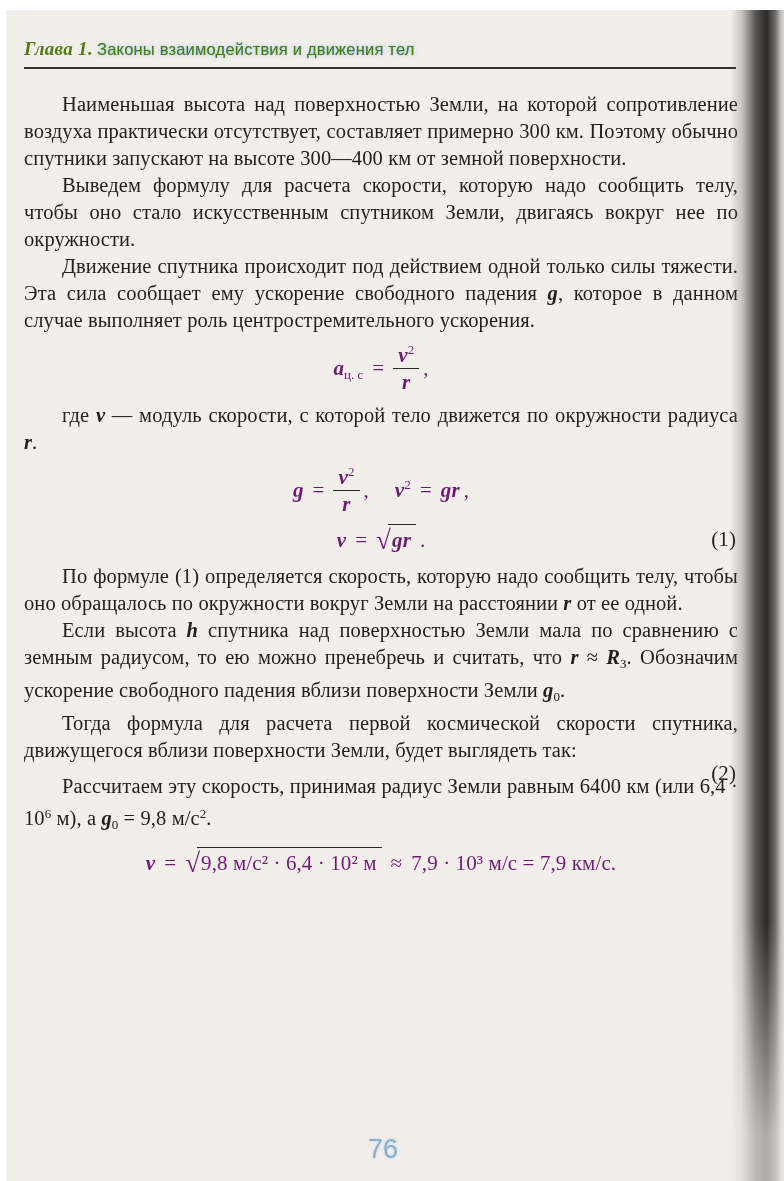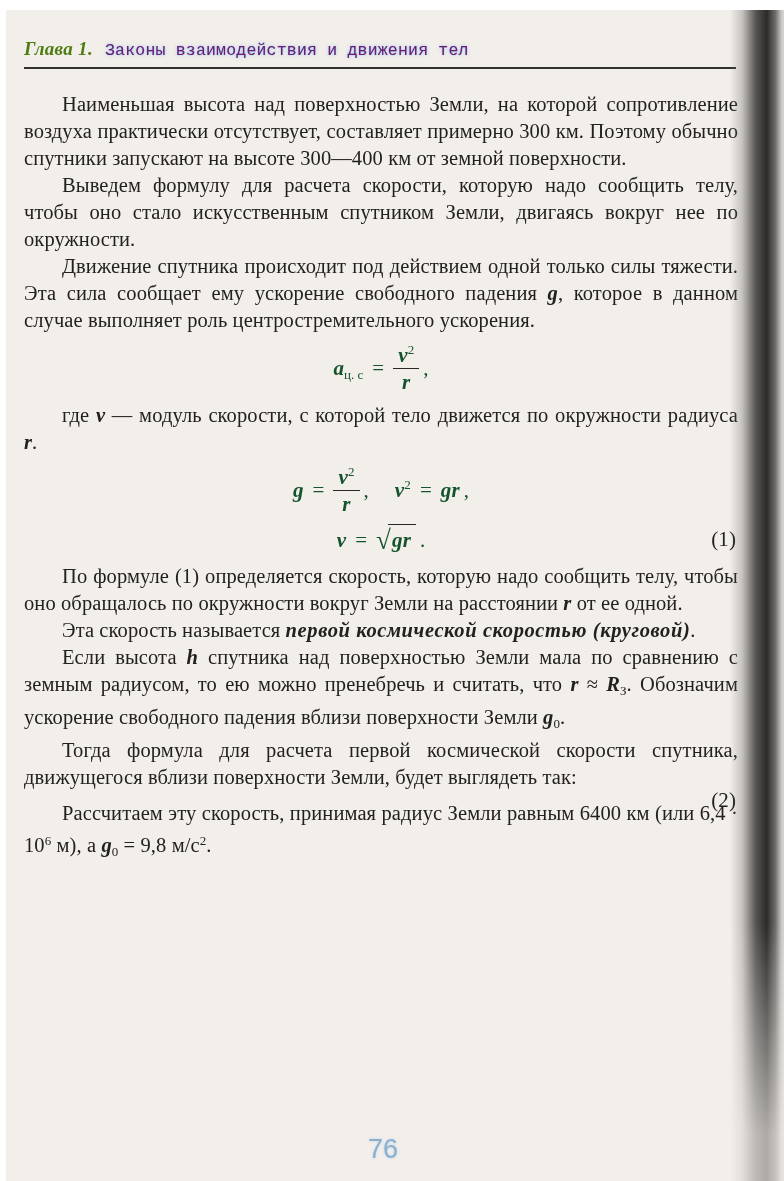--- a/index.html
+++ b/index.html
@@ -28,43 +28,43 @@
     margin:28px 48px 0 18px;
     border-bottom:2.5px solid #33312f;
     padding-bottom:7px;
     white-space:nowrap;
   }
   .chapter-label{
     font-weight:700;font-style:italic;font-size:19px;color:#4d7c0f;
     letter-spacing:0.3px;
   }
   .chapter-title{
-    font-family:Liberation Mono, monospace;
-    font-size:16.5px;color:#701a75;margin-left:8px;
+    font-family:Liberation Sans, sans-serif;
+    font-size:16.5px;color:#4d7c0f;margin-left:0;
     text-shadow:0 0 4px #a5cbe9, 0 0 1px #5b9fd4;
     letter-spacing:0.2px;
   }
   
   .content{
     margin:22px 46px 0 18px;
     font-size:20.5px;line-height:27px;color:#232120;
     text-align:justify;
     letter-spacing:0.1px;
   }
   .para{margin:0;text-indent:38px;}
   .seg-i{font-style:italic;font-weight:600;}
   .seg-bi{font-style:italic;font-weight:700;letter-spacing:0.6px;}
   .seg-sub{font-size:13px;vertical-align:-4px;}
   .seg-sup{font-size:13px;vertical-align:7px;}
   
   .formula-row{
     position:relative;text-align:center;text-indent:0;
     margin:9px 0 9px 0;
   }
-  .fx{display:inline-block;font-size:21px;color:#14532d;}
+  .fx{display:inline-block;font-size:21px;color:#701a75;}
   .var{font-style:italic;font-weight:600;}
   .eqs{margin:0 9px;}
   .sub{font-size:13px;vertical-align:-4px;letter-spacing:0;}
   .sup{font-size:13px;vertical-align:8px;}
   .tail{margin-left:4px;}
   .gap{display:inline-block;width:26px;}
   .frac{
     display:inline-block;vertical-align:-14px;text-align:center;
     line-height:1.05;
   }
@@ -119,31 +119,33 @@
       <span class="fx"><span class="var">g</span><span class="eqs">=</span><span class="frac"><span class="num"><span class="var">v</span><span class="sup">2</span></span><span class="den"><span class="var">r</span></span></span><span class="tail">,</span><span class="gap"></span><span class="var">v</span><span class="sup">2</span><span class="eqs">=</span><span class="var">gr</span><span class="tail">,</span></span>
     </div>
 
     <div class="formula-row">
       <span class="fx"><span class="var">v</span><span class="eqs">=</span><span class="sqrt"><span class="sqrt-sign">√</span><span class="radicand var">gr</span></span><span class="tail">.</span></span>
       <span class="eq-number">(1)</span>
     </div>
 
     <p class="para"><span>По формуле (1) определяется скорость, которую надо сообщить телу, чтобы оно обращалось по окружности вокруг Земли на расстоянии </span><span class="seg-i">r</span><span> от ее одной.</span></p>
 
-    <p class="para"><span>Эта скорость называется </span><span class="seg-bi">первой космической скоростью (круговой)</span><span>.</span></p>
 
     <p class="para"><span>Если высота </span><span class="seg-i">h</span><span> спутника над поверхностью Земли мала по сравнению с земным радиусом, то ею можно пренебречь и считать, что </span><span class="seg-i">r</span><span> ≈ </span><span class="seg-i">R</span><span class="seg-sub">З</span><span>. Обозначим ускорение свободного падения вблизи поверхности Земли </span><span class="seg-i">g</span><span class="seg-sub">0</span><span>.</span></p>
 
     <p class="para"><span>Тогда формула для расчета первой космической скорости спутника, движущегося вблизи поверхности Земли, будет выглядеть так:</span></p>
 
     <div class="formula-row">
       <span class="eq-number">(2)</span>
     </div>
 
     <p class="para"><span>Рассчитаем эту скорость, принимая радиус Земли равным 6400 км (или 6,4 · 10</span><span class="seg-sup">6</span><span> м), а </span><span class="seg-i">g</span><span class="seg-sub">0</span><span> = 9,8 м/с</span><span class="seg-sup">2</span><span>.</span></p>
 
+    <div class="formula-row">
+      <span class="fx"><span class="var">v</span><span class="eqs">=</span><span class="sqrt"><span class="sqrt-sign">√</span><span class="radicand">9,8 м/с² · 6,4 · 10² м</span></span><span class="eqs">≈</span><span>7,9 · 10³ м/с = 7,9 км/с.</span></span>
+    </div>
 
   </div>
 
   <div class="page-number">76</div>
 
   <div class="scan-shadow"></div>
 </div>
 
 </body></html>

